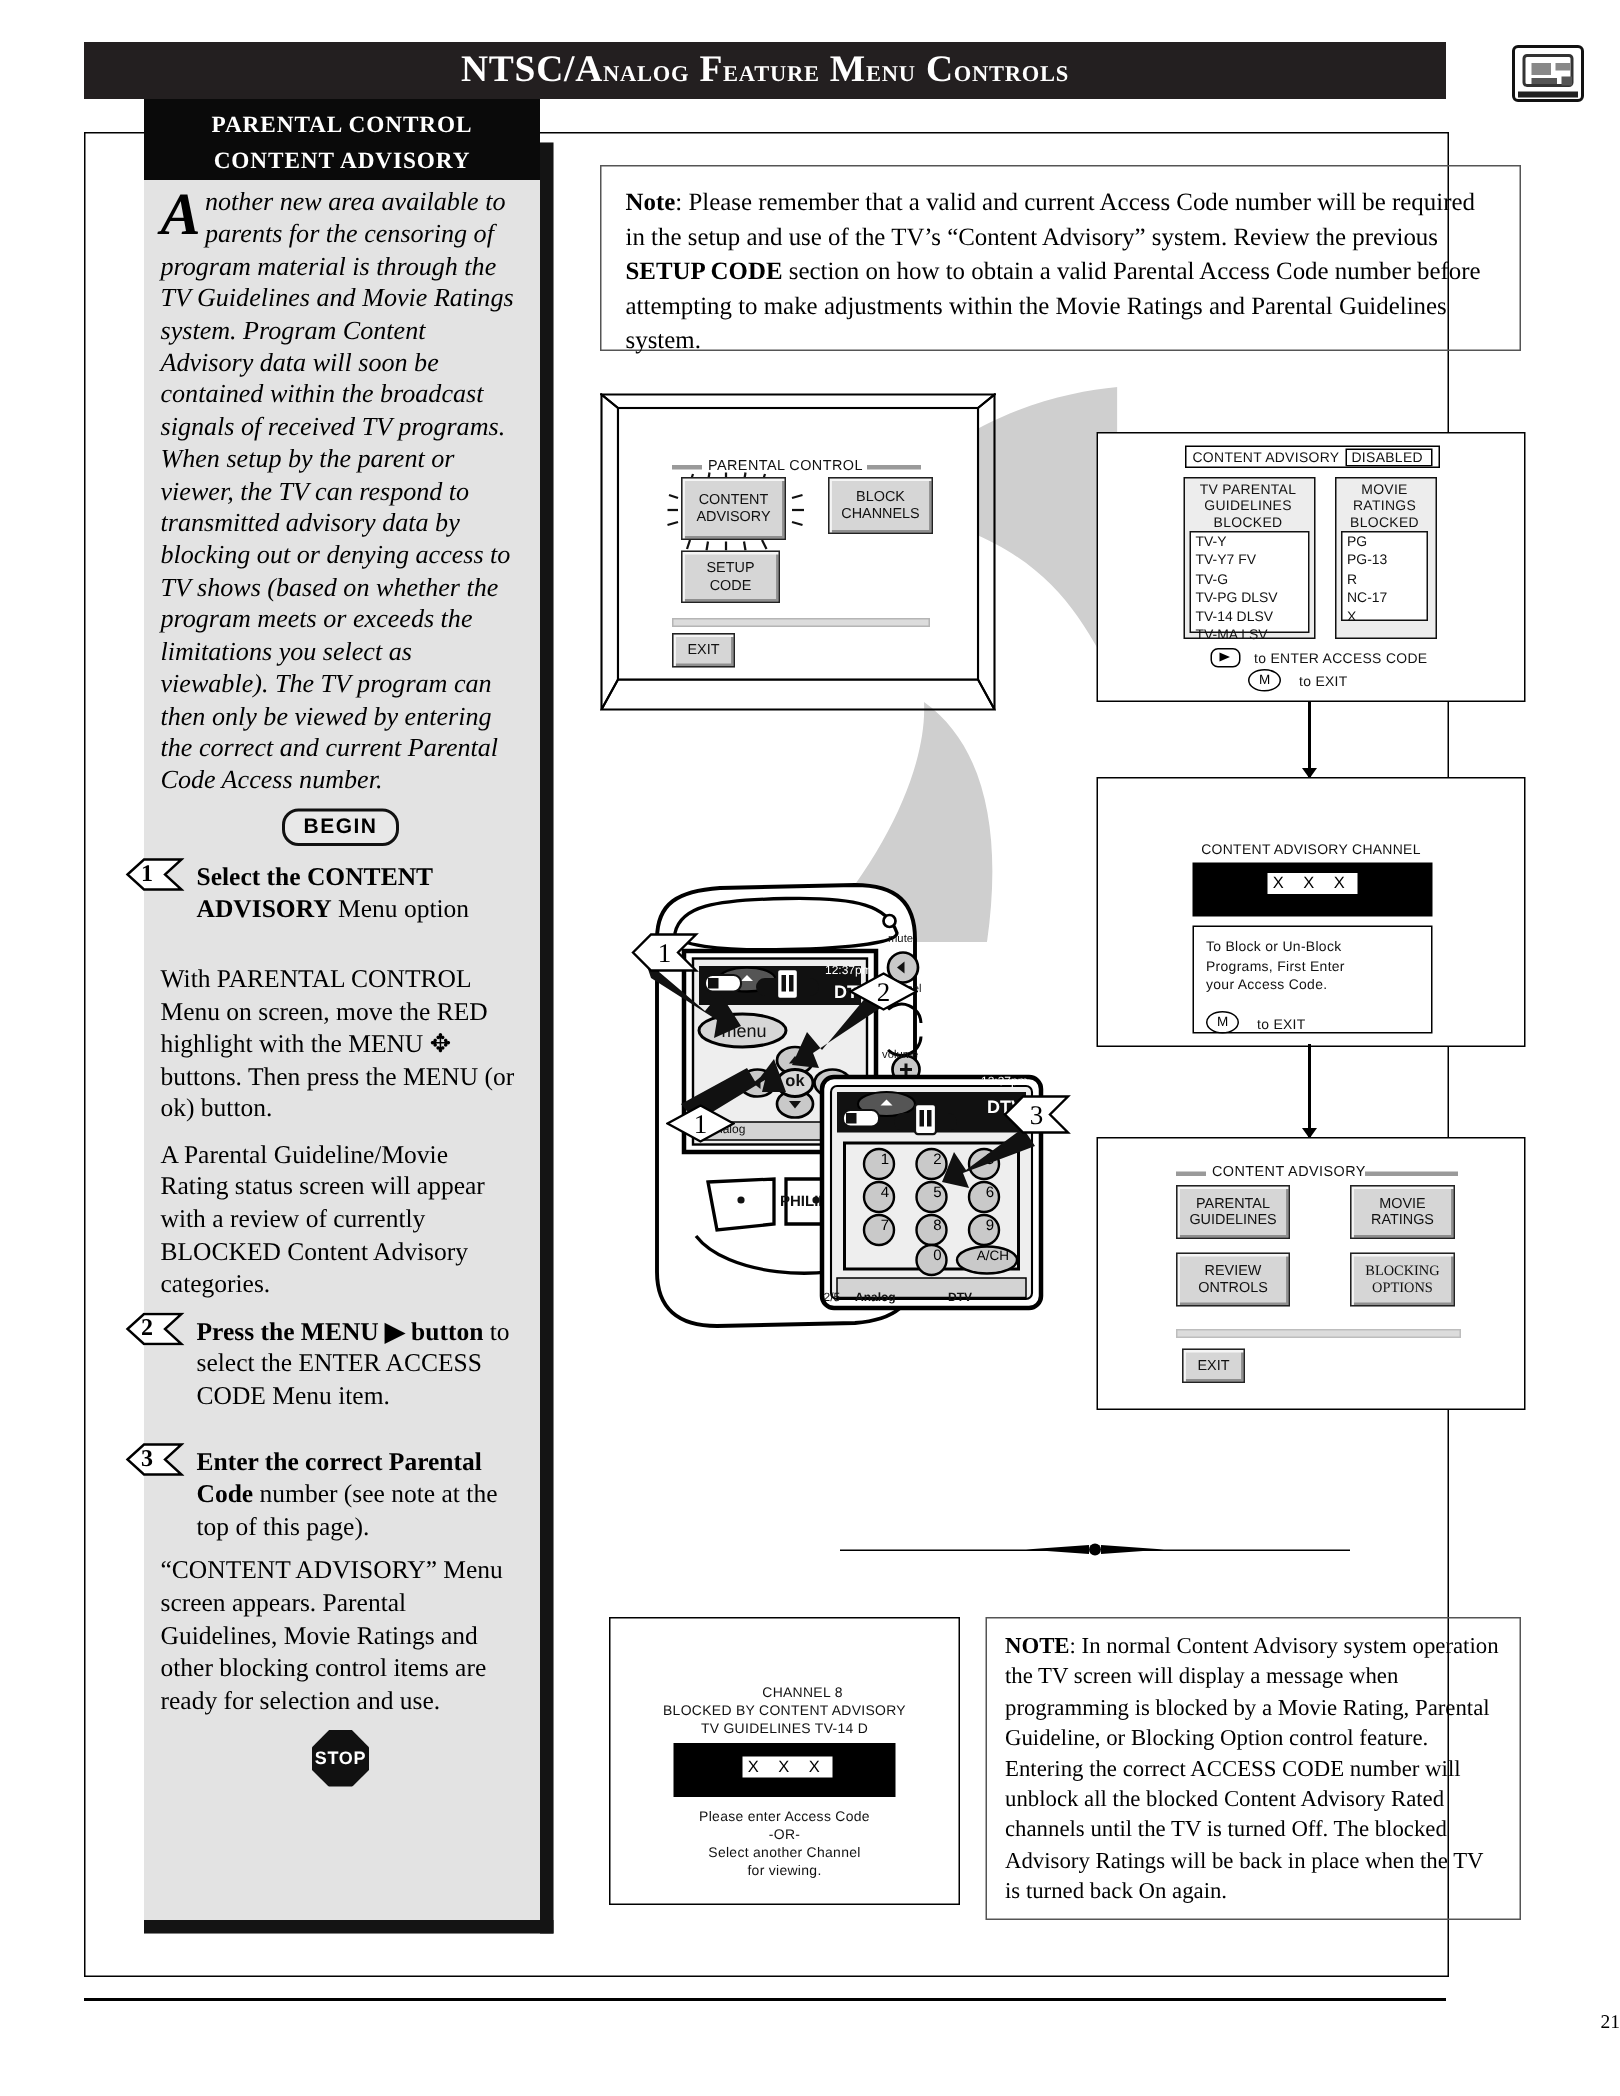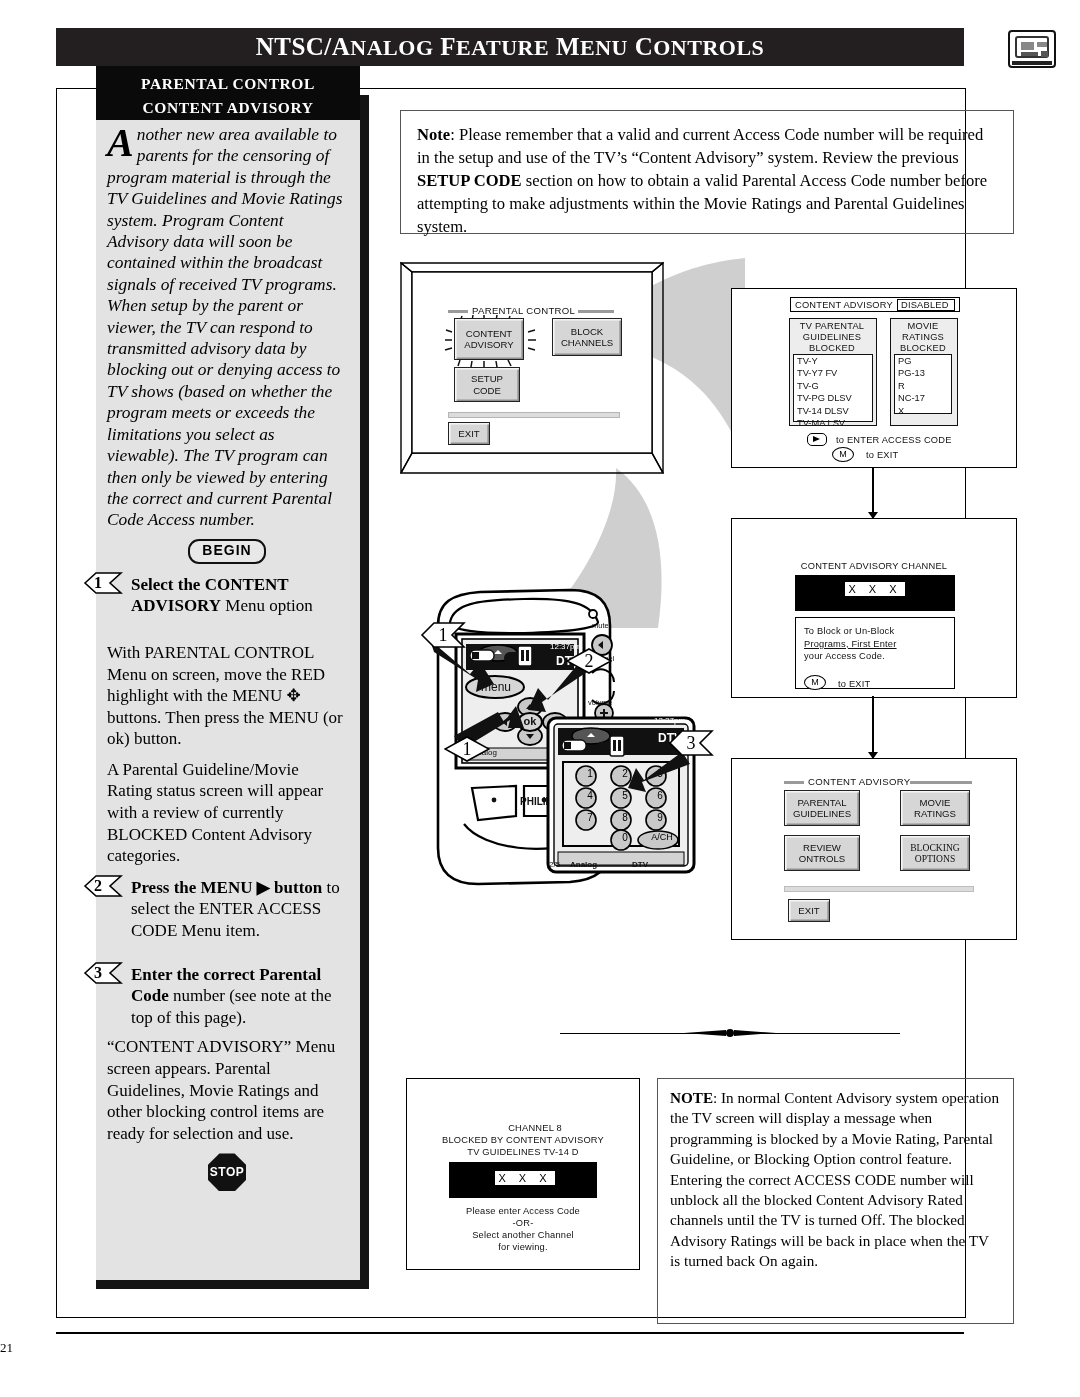--- a/index.html
+++ b/index.html
@@ -3,33 +3,33 @@
 <meta charset="utf-8">
 <style>
   html,body{margin:0;padding:0;background:#fff;}
   body{width:1080px;height:1397px;position:relative;font-family:"Liberation Serif",serif;color:#000;}
   .pg{position:absolute;left:0;top:0;width:1080px;height:1397px;}
 
   
   #title-bar{position:absolute;left:56px;top:28px;width:908px;height:38px;background:#231f20;}
   #title-text{position:absolute;left:0;top:0;width:908px;height:38px;line-height:38px;text-align:center;
     color:#fff;font-family:"Liberation Serif",serif;font-weight:bold;font-size:25px;letter-spacing:.5px;}
-  #title-text .sc{font-size:22px;}
+  #title-text .sc{font-size:15px;}
   #corner-icon{position:absolute;left:1008px;top:30px;width:44px;height:34px;border:2px solid #111;border-radius:4px;background:#fff;}
   #corner-icon .scr{position:absolute;left:5px;top:4px;right:5px;bottom:8px;border:2px solid #333;border-radius:3px;background:#fff;}
   #corner-icon .r1{position:absolute;left:4px;top:4px;width:13px;height:8px;background:#888;}
   #corner-icon .r2{position:absolute;left:20px;top:4px;width:10px;height:5px;background:#888;}
   #corner-icon .r3{position:absolute;left:4px;top:14px;width:17px;height:4px;background:#555;}
   #corner-icon .r4{position:absolute;left:24px;top:13px;width:7px;height:6px;background:#555;}
   #corner-icon .base{position:absolute;left:2px;bottom:1px;width:40px;height:4px;background:#222;}
 
   
   #page-frame{position:absolute;left:56px;top:88px;width:908px;height:1228px;border:1px solid #000;}
   #footer-rule{position:absolute;left:56px;top:1332px;width:908px;height:0;border-top:2px solid #000;}
-  #page-number{position:absolute;left:0px;top:1340px;width:1080px;text-align:left;font-size:13px;font-family:"Liberation Serif",serif;}
+  #page-number{position:absolute;left:0px;top:1340px;width:1080px;text-align:right;font-size:13px;font-family:"Liberation Serif",serif;}
 
   
   #left-col{position:absolute;left:96px;top:95px;width:264px;height:1185px;background:#e3e3e3;
      border-right:9px solid #141414;border-bottom:9px solid #141414;}
   #left-head{position:absolute;left:96px;top:66px;width:264px;height:54px;background:#0a0a0a;color:#fff;
      font-family:"Liberation Serif",serif;font-weight:bold;font-size:15.5px;letter-spacing:.6px;text-align:center;padding-top:6px;box-sizing:border-box;}
   #left-head div{line-height:24px;}
   #left-body{position:absolute;left:99px;top:124px;width:258px;padding:0 10px 0 8px;box-sizing:border-box;}
   .ital{font-style:italic;font-size:17.4px;line-height:21.4px;margin:0 0 8px 0;text-align:left;}
   .dropcap{float:left;font-style:italic;font-weight:bold;font-size:40px;line-height:34px;padding:2px 3px 0 0;}
@@ -87,21 +87,21 @@
 
   
   #ornament{position:absolute;left:560px;top:1028px;width:340px;height:10px;}
   #ornament .ln{position:absolute;top:4.5px;height:1.6px;background:#000;}
   #ornament .d1{position:absolute;left:124px;top:2px;width:42px;height:6px;background:#000;clip-path:polygon(0 50%,100% 0,100% 100%);}
   #ornament .d2{position:absolute;left:174px;top:2px;width:42px;height:6px;background:#000;clip-path:polygon(100% 50%,0 0,0 100%);}
   #ornament .dot{position:absolute;left:166px;top:1px;width:8px;height:8px;background:#000;border-radius:50%;}
 
   
   #tvmsg{position:absolute;left:406px;top:1078px;width:232px;height:190px;border:1.4px solid #000;background:#fff;}
-  #note-bottom{position:absolute;left:657px;top:1078px;width:357px;height:246px;border:1px solid #555;box-sizing:border-box;padding:9px 12px;}
+  #note-bottom{position:absolute;left:657px;top:1078px;width:357px;height:202px;border:1px solid #555;box-sizing:border-box;padding:9px 12px;}
   #note-bottom p{margin:0;font-size:15.2px;line-height:20.4px;}
 
   
   #remote{position:absolute;left:420px;top:588px;width:300px;height:302px;}
   .callout{position:absolute;width:46px;height:26px;}
   .callout .dia{position:absolute;left:0;top:0;width:46px;height:26px;}
   .callout span{position:absolute;left:0;top:0;width:46px;height:26px;text-align:center;line-height:26px;
      font-family:"Liberation Serif",serif;font-size:18px;color:#000;}
 </style>
 </head>
@@ -280,21 +280,21 @@
   <div class="conn" style="left:872px;top:468px;height:50px;">
       <div class="ah"></div>
     </div>
 
   <div class="osdpanel" id="access-panel" style="left:731px;top:518px;width:284px;height:178px;">
     <div class="mini-label" style="position:absolute;left:0;top:42px;width:284px;text-align:center;">CONTENT ADVISORY CHANNEL</div>
     <div class="blackbar" style="left:63px;top:56px;width:160px;height:36px;"></div>
     <div class="codefield" style="left:113px;top:63px;width:60px;height:14px;line-height:14px;">X  X  X  X</div>
     <div style="position:absolute;left:63px;top:98px;width:160px;height:72px;border:1.3px solid #000;background:#fff;box-sizing:border-box;padding:7px 8px;">
       <div class="mini-label" style="line-height:12.5px;">To Block or Un-Block</div>
-      <div class="mini-label" style="line-height:12.5px;text-decoration:underline;">Programs, First Enter</div>
+      <div class="mini-label" style="line-height:12.5px;">Programs, First Enter</div>
       <div class="mini-label" style="line-height:12.5px;">your Access Code.</div>
       <div style="margin-top:10px;">
         <span class="mbtn">M</span>
         <span class="mini-label" style="margin-left:8px;">to EXIT</span>
       </div>
     </div>
   </div>
 
   <div class="conn" style="left:872px;top:696px;height:62px;">
       <div class="ah"></div>

